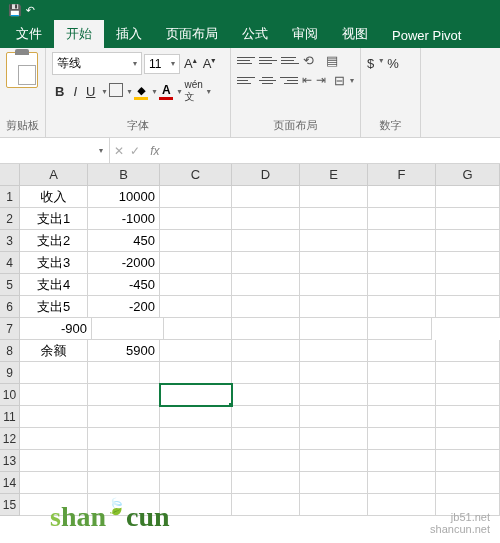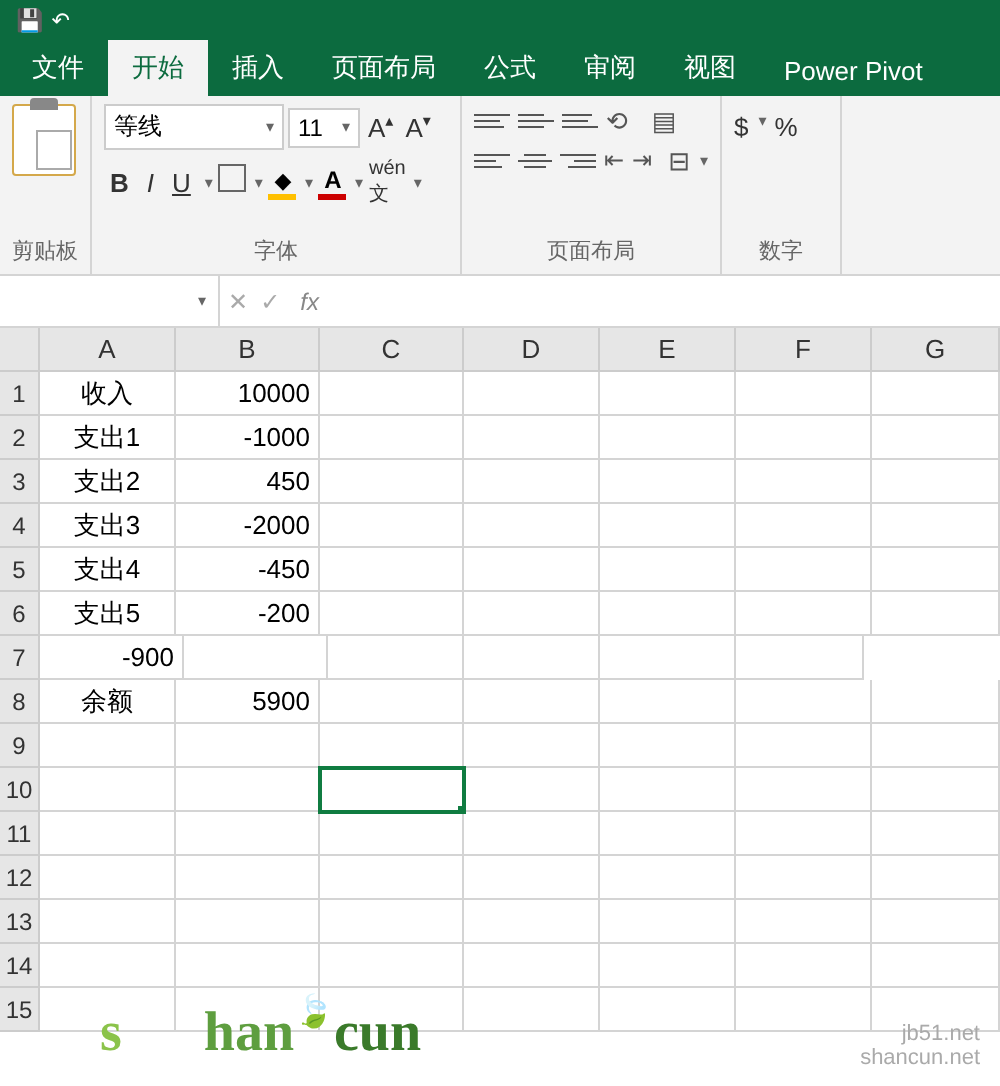--- a/index.html
+++ b/index.html
@@ -65,21 +65,21 @@
     .cell-row { display: flex; }
     .cell { height: 22px; border-right: 1px solid #d4d4d4; border-bottom: 1px solid #d4d4d4; font-size: 13px; padding: 0 4px; line-height: 22px; overflow: hidden; white-space: nowrap; }
     .cell.text { text-align: center; }
     .cell.num { text-align: right; }
     .cell.selected { outline: 2px solid #107c41; outline-offset: -1px; position: relative; }
     .cell.selected::after { content: ""; position: absolute; bottom: -3px; right: -3px; width: 5px; height: 5px; background: #107c41; }
     
     .watermark { position: absolute; bottom: 8px; right: 10px; font-size: 11px; color: #aaa; text-align: right; margin-top: 24px; }
     .watermark-main { position: absolute; bottom: 10px; left: 50px; font-family: "Comic Sans MS", cursive; font-size: 28px; font-weight: bold; }
     .wm-s { color: #8bc34a; }
-    .wm-han { color: #5e9e3f; margin-left: 41px; }
+    .wm-han { color: #5e9e3f; }
     .wm-cun { color: #3a7a2a; font-family: Liberation Serif, serif; }
     .wm-leaf { color: #7cb342; font-size: 16px; position: relative; top: -14px; }
   </style>
 </head>
 <body>
 
 <div class="titlebar">
   <span class="titlebar-icon">💾</span>
   <span class="titlebar-icon">↶</span>
 </div>

